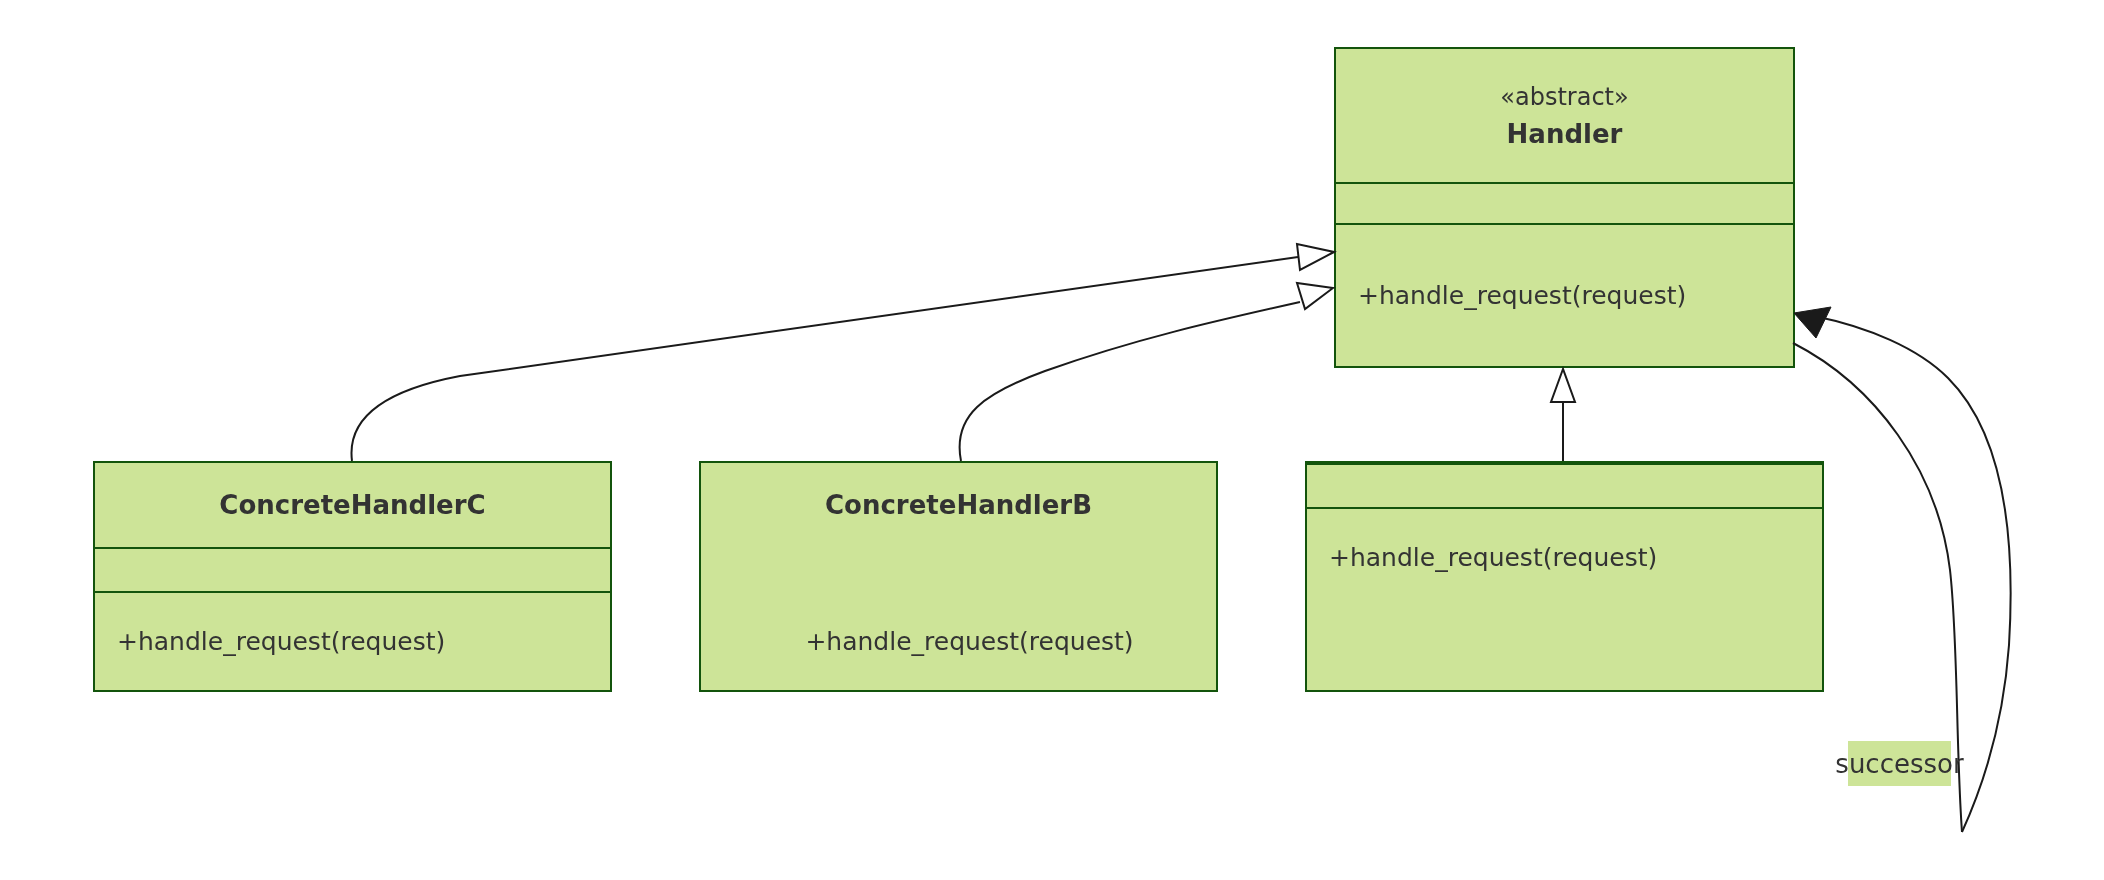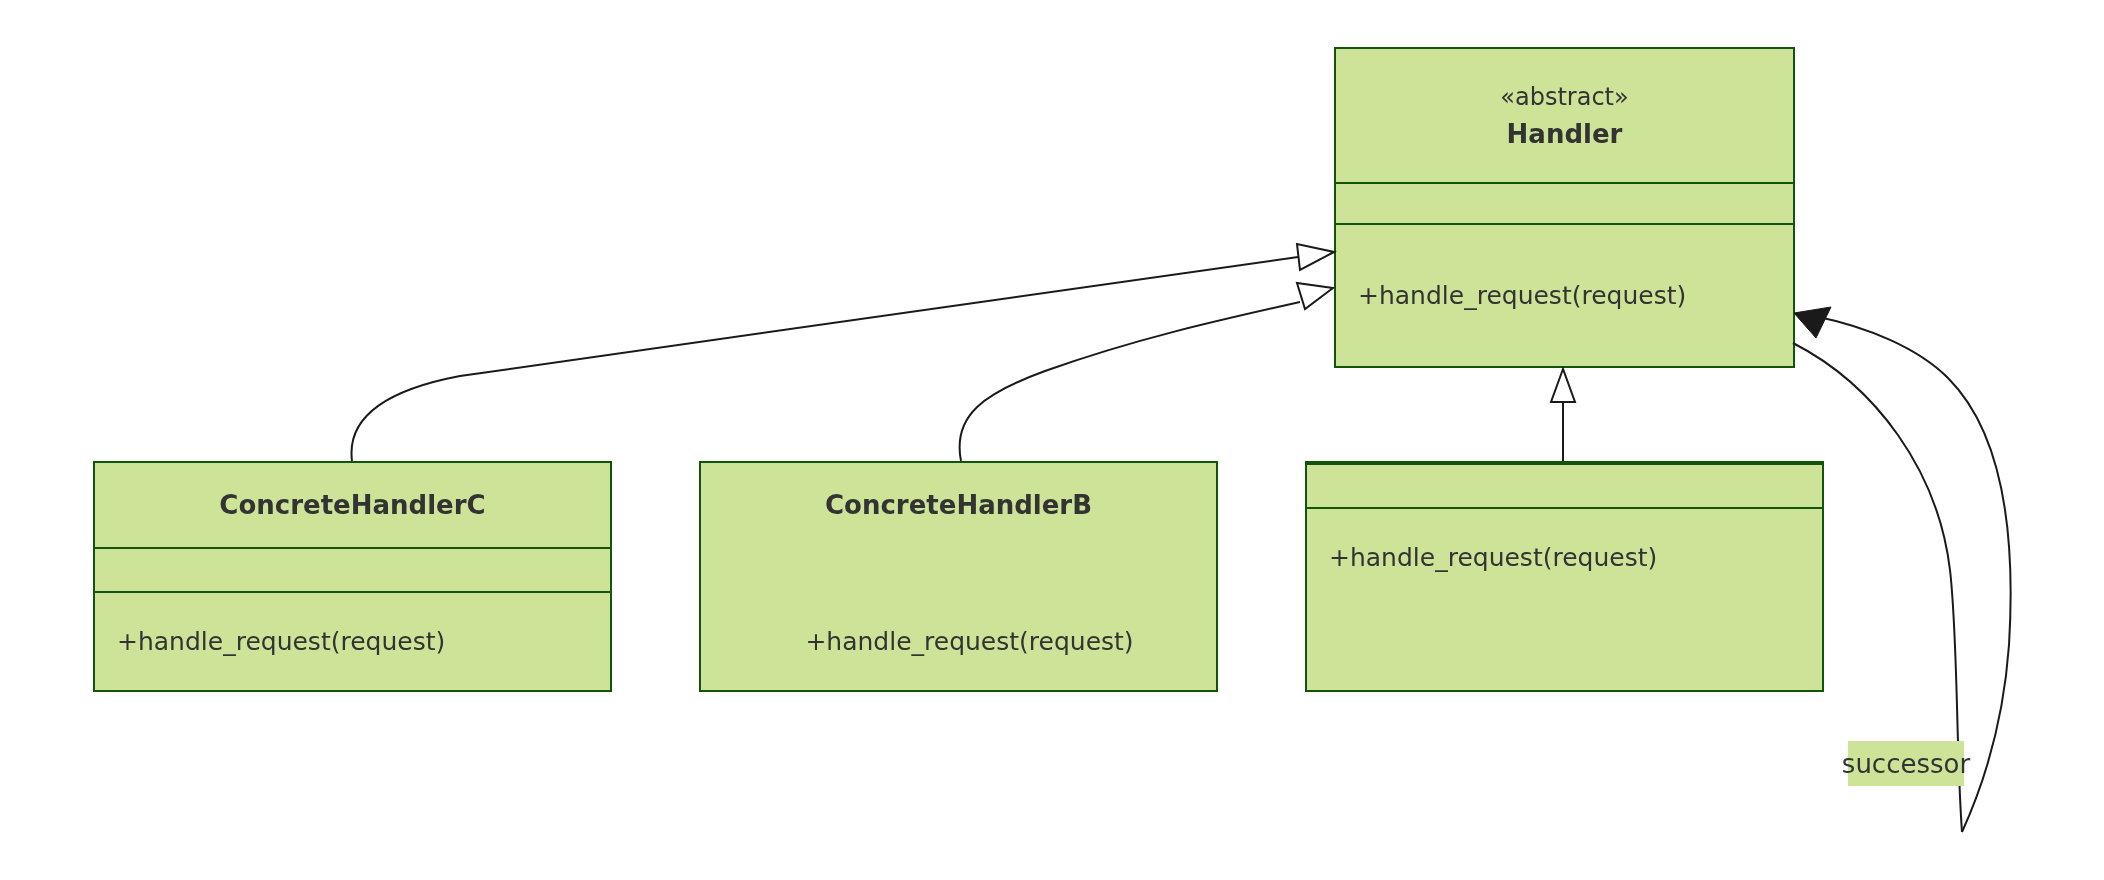--- a/index.html
+++ b/index.html
@@ -50,21 +50,21 @@
   #class-a{left:93px;}
   #class-b{left:699px;align-items:center;}
   #class-c{left:1305px;}
   
   #edges{position:absolute;left:0;top:0;z-index:2;pointer-events:none;}
   .edge{fill:none;stroke:var(--edge,#1a1a1a);stroke-width:2px;}
   .tri-open{fill:var(--arrowhead-open-fill,#ffffff);stroke:var(--edge,#1a1a1a);stroke-width:2px;}
   .tri-solid{fill:var(--edge,#1a1a1a);stroke:var(--edge,#1a1a1a);stroke-width:1px;}
   
   #successor-label{
-    position:absolute;left:1848px;top:741px;width:116px;height:45px;
+    position:absolute;left:1848px;top:741px;width:103px;height:45px;
     background:var(--label-bg,#cde498);
     display:flex;align-items:center;justify-content:center;
     font-size:26px;z-index:3;
   }
 </style>
 </head>
 <body>
 
 <div id="canvas">
 

